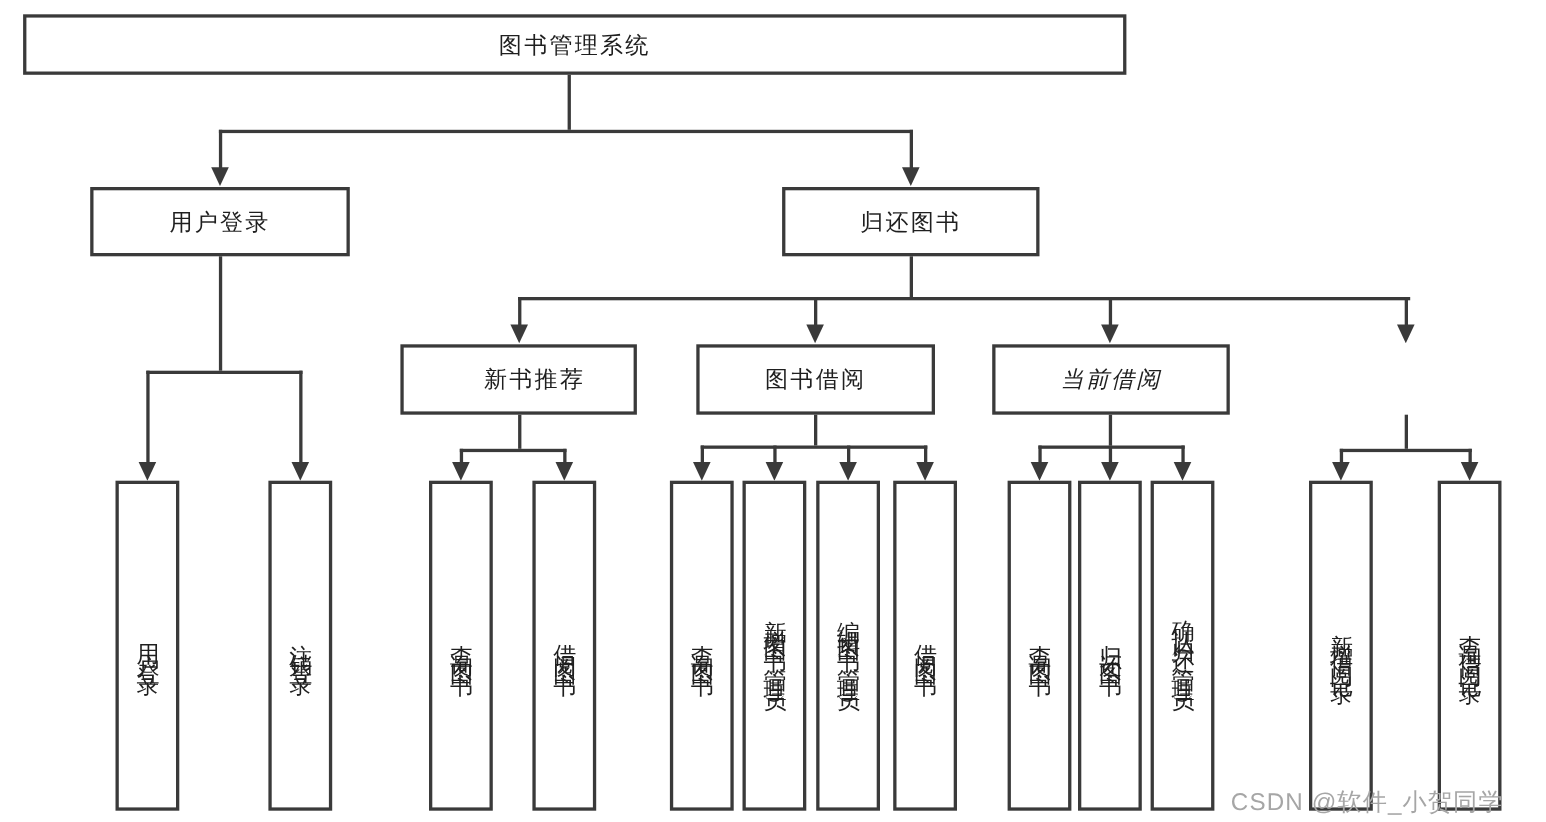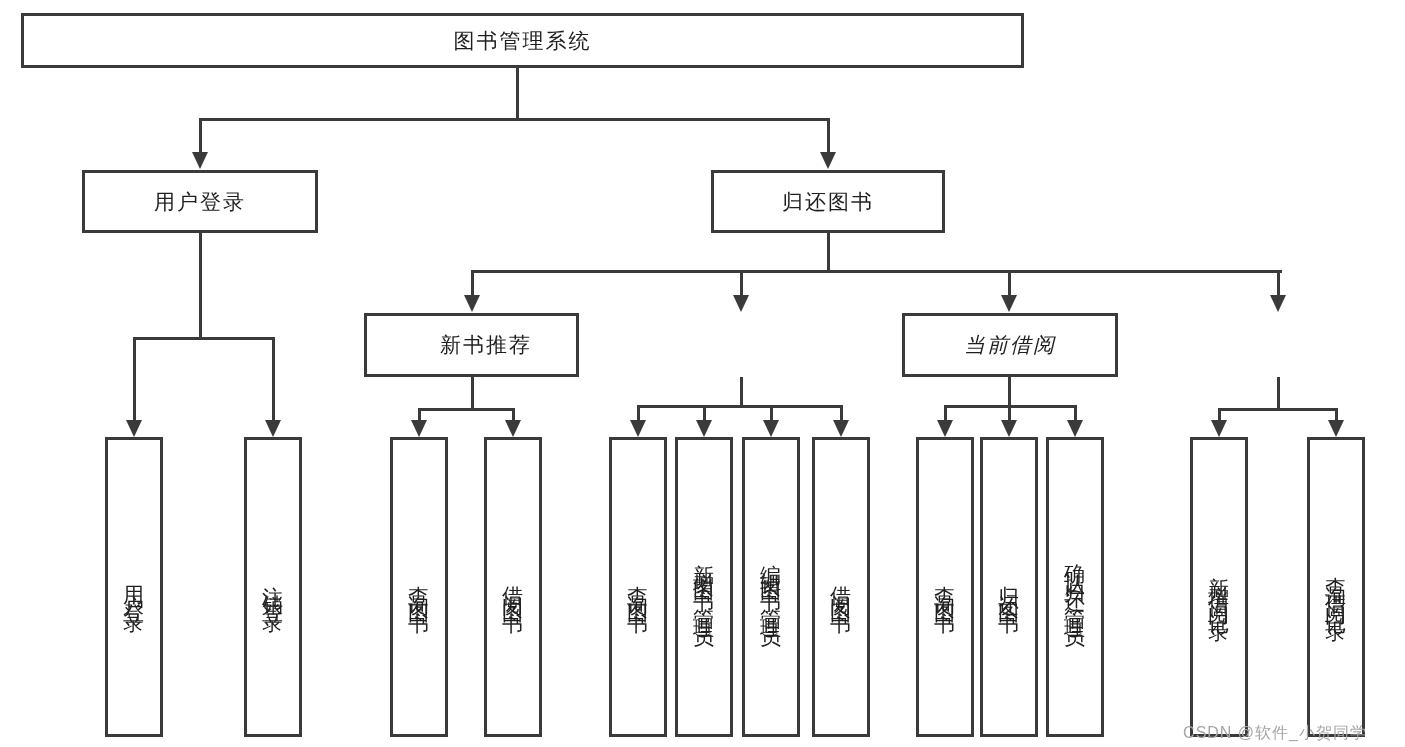--- a/index.html
+++ b/index.html
@@ -57,21 +57,21 @@
     width: 0;
     height: 0;
     border-left: 8px solid transparent;
     border-right: 8px solid transparent;
     border-top: 17px solid #3a3a3a;
   }
   .watermark {
     position: absolute;
     right: 5px;
     bottom: 3px;
-    font-size: 16px;
+    font-size: 22px;
     color: #a6a6a6;
     letter-spacing: 1px;
     z-index: 10;
     white-space: nowrap;
   }
 </style>
 </head>
 <body>
 
 <div class="canvas">
@@ -108,20 +108,23 @@
   <div class="vline" style="left:1008px; top:270px; height:26px;"></div>
   <div class="vline" style="left:1277px; top:270px; height:26px;"></div>
   <div class="arrow" style="left:464px; top:295px;"></div>
   <div class="arrow" style="left:733px; top:295px;"></div>
   <div class="arrow" style="left:1001px; top:295px;"></div>
   <div class="arrow" style="left:1270px; top:295px;"></div>
 
   <div class="box hbox" style="left:364px; top:313px; width:215px; height:64px;padding-left:29px;">
     <span>新书推荐</span>
   </div>
+  <div class="box hbox" style="left:633px; top:313px; width:217px; height:64px;">
+    <span>图书借阅</span>
+  </div>
   <div class="box hbox" style="left:902px; top:313px; width:216px; height:64px;font-style:italic;">
     <span>当前借阅</span>
   </div>
 
   <div class="vline" style="left:471px; top:377px; height:31px;"></div>
   <div class="hline" style="left:418px; top:408px; width:97px;"></div>
   <div class="vline" style="left:418px; top:408px; height:14px;"></div>
   <div class="vline" style="left:512px; top:408px; height:14px;"></div>
   <div class="arrow" style="left:411px; top:420px;"></div>
   <div class="arrow" style="left:505px; top:420px;"></div>

